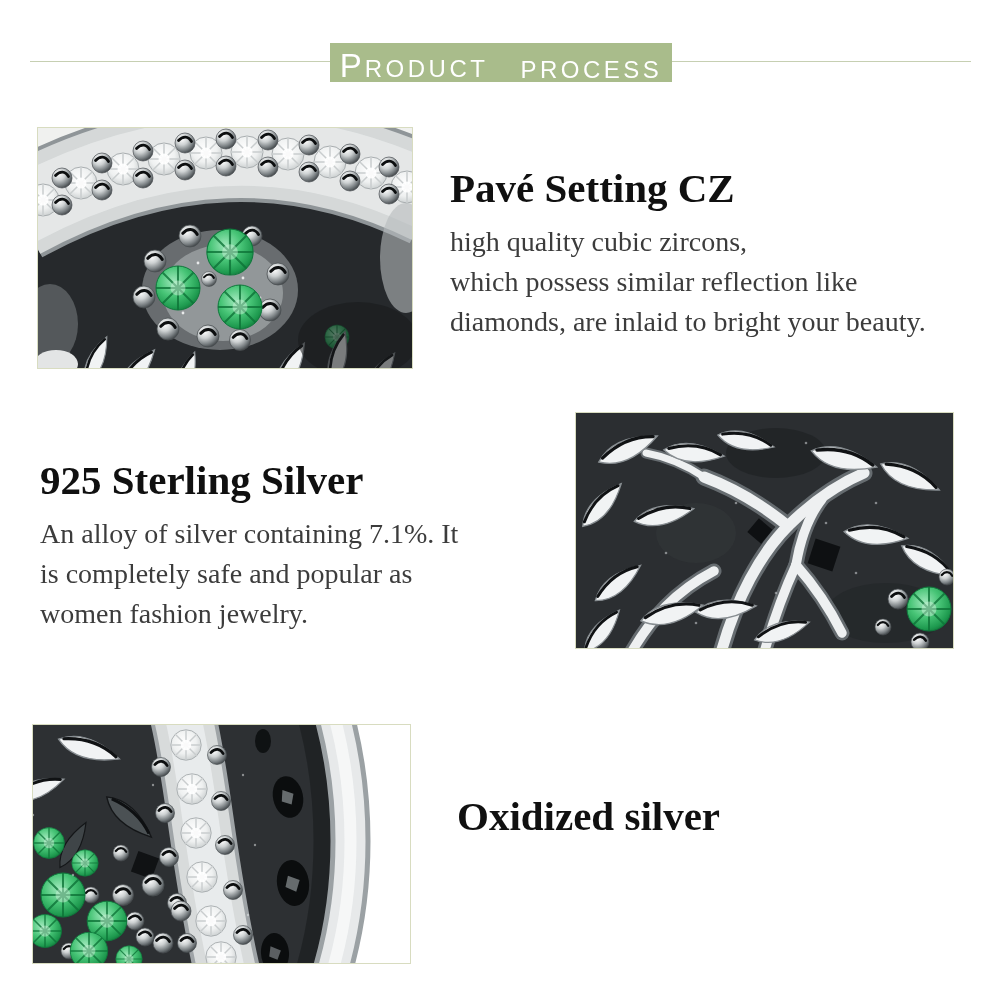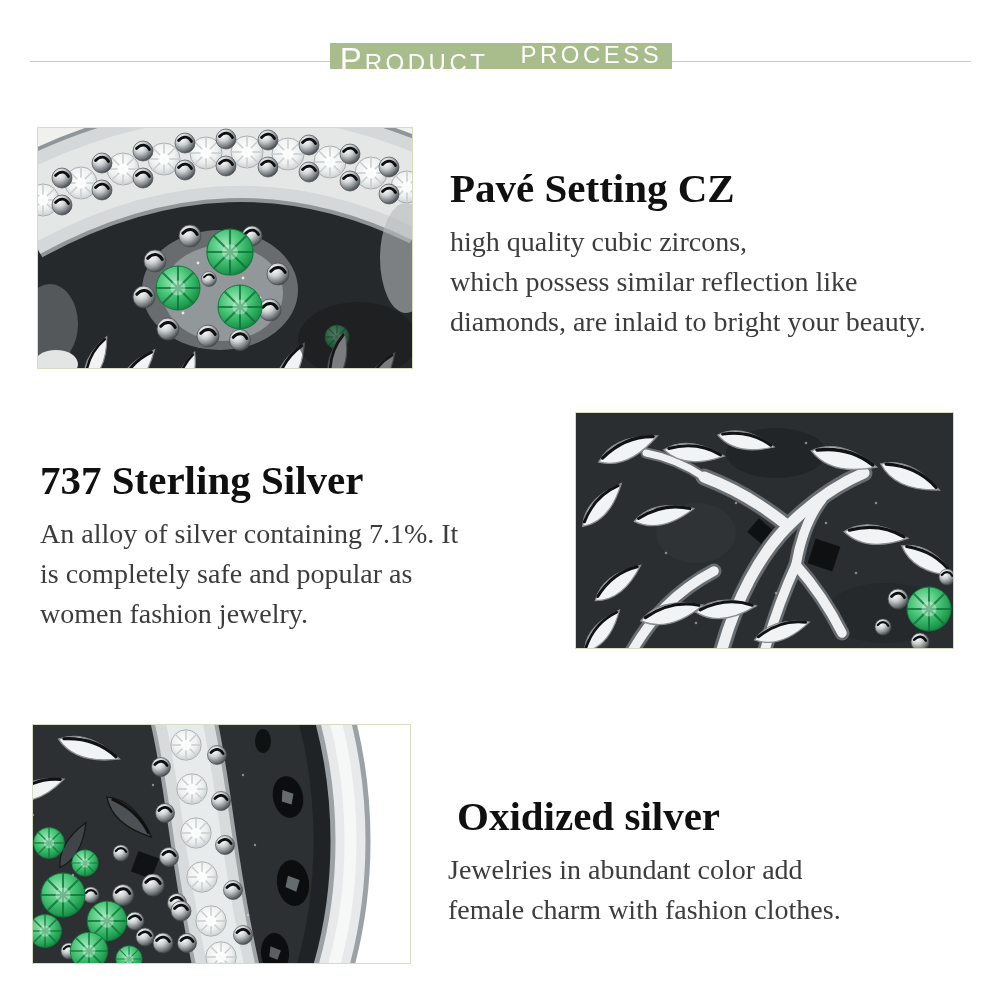--- a/index.html
+++ b/index.html
@@ -1,21 +1,21 @@
 <!DOCTYPE html>
 <html style="--page-bg: #ffffff; --banner-green: #a9bc8b; --banner-text: #ffffff; --rule-line: #c6cfb2; --photo-border: #d8dcc0; --heading-text: #101010; --body-text: #3c3c3c; --gem-green: #3cb96a; --photo-dark-bg: #2b2e31; --silver-light: #eef0f1;"><head>
 <meta charset="utf-8">
 <style>
   html,body{margin:0;padding:0;background:#fff;}
   .canvas{position:relative;width:1001px;height:1001px;background:var(--page-bg,#fff);overflow:hidden;
           font-family:"Liberation Serif", serif;}
   
   .rule{position:absolute;left:30px;top:61px;width:941px;height:1px;background:var(--rule-line,#c6cfb2);}
-  .banner{position:absolute;left:330px;top:43px;width:342px;height:26px;background:var(--banner-green,#a9bc8b);
-          display:flex;align-items:flex-start;justify-content:center;
+  .banner{position:absolute;left:330px;top:43px;width:342px;height:39px;background:var(--banner-green,#a9bc8b);
+          display:flex;align-items:flex-end;justify-content:center;
           font-family:"Liberation Sans", sans-serif;color:var(--banner-text,#fff);}
   .banner .big{font-size:33px;letter-spacing:3px;line-height:1;}
   .banner .small{font-size:24px;letter-spacing:3.5px;line-height:1;}
   .banner .w2{margin-left:32px;}
   
   .photo{position:absolute;border:1px solid var(--photo-border,#d8dcc0);box-sizing:border-box;background:#26292c;}
   .photo svg{display:block;}
   .p1{left:37px;top:127px;width:376px;height:242px;}
   .p2{left:575px;top:412px;width:379px;height:237px;}
   .p3{left:32px;top:724px;width:379px;height:240px;background:#fff;}
@@ -156,21 +156,21 @@
   </figure>
 
   <div class="sec-text t1">
     <h2>Pavé Setting CZ</h2>
     <p>high quality cubic zircons,
 which possess similar reflection like
 diamonds, are inlaid to bright your beauty.</p>
   </div>
 
   <div class="sec-text t2">
-    <h2>737 Sterling Silver</h2>
+    <h2>925 Sterling Silver</h2>
     <p>An alloy of silver containing 7.1%. It
 is completely safe and popular as
 women fashion jewelry.</p>
   </div>
 
   <figure class="photo p2" role="img" style="margin:0;" aria-label="tree-of-life-silver-charm-closeup-photo">
     <svg viewBox="0 0 377 235" width="377" height="235">
       <rect width="377" height="235" fill="#2b2e31"></rect>
       <ellipse cx="200" cy="40" rx="50" ry="25" fill="#1d2022" opacity="0.6"></ellipse>
       <ellipse cx="310" cy="200" rx="60" ry="30" fill="#202325" opacity="0.5"></ellipse>
@@ -315,17 +315,15 @@
           <circle cx="215" cy="190" r="1.2"></circle>
         <circle cx="120" cy="60" r="1.2"></circle>
           <circle cx="70, " cy="90" r="1.2"></circle>
           <circle cx="40" cy="150" r="1.2"></circle>
       </g>
     </svg>
   </figure>
 
   <div class="sec-text t3">
     <h2>Oxidized silver</h2>
-    <p>Jewelries in abundant color add
-female charm with fashion clothes.</p>
   </div>
 
 </div>
 
 </body></html>

